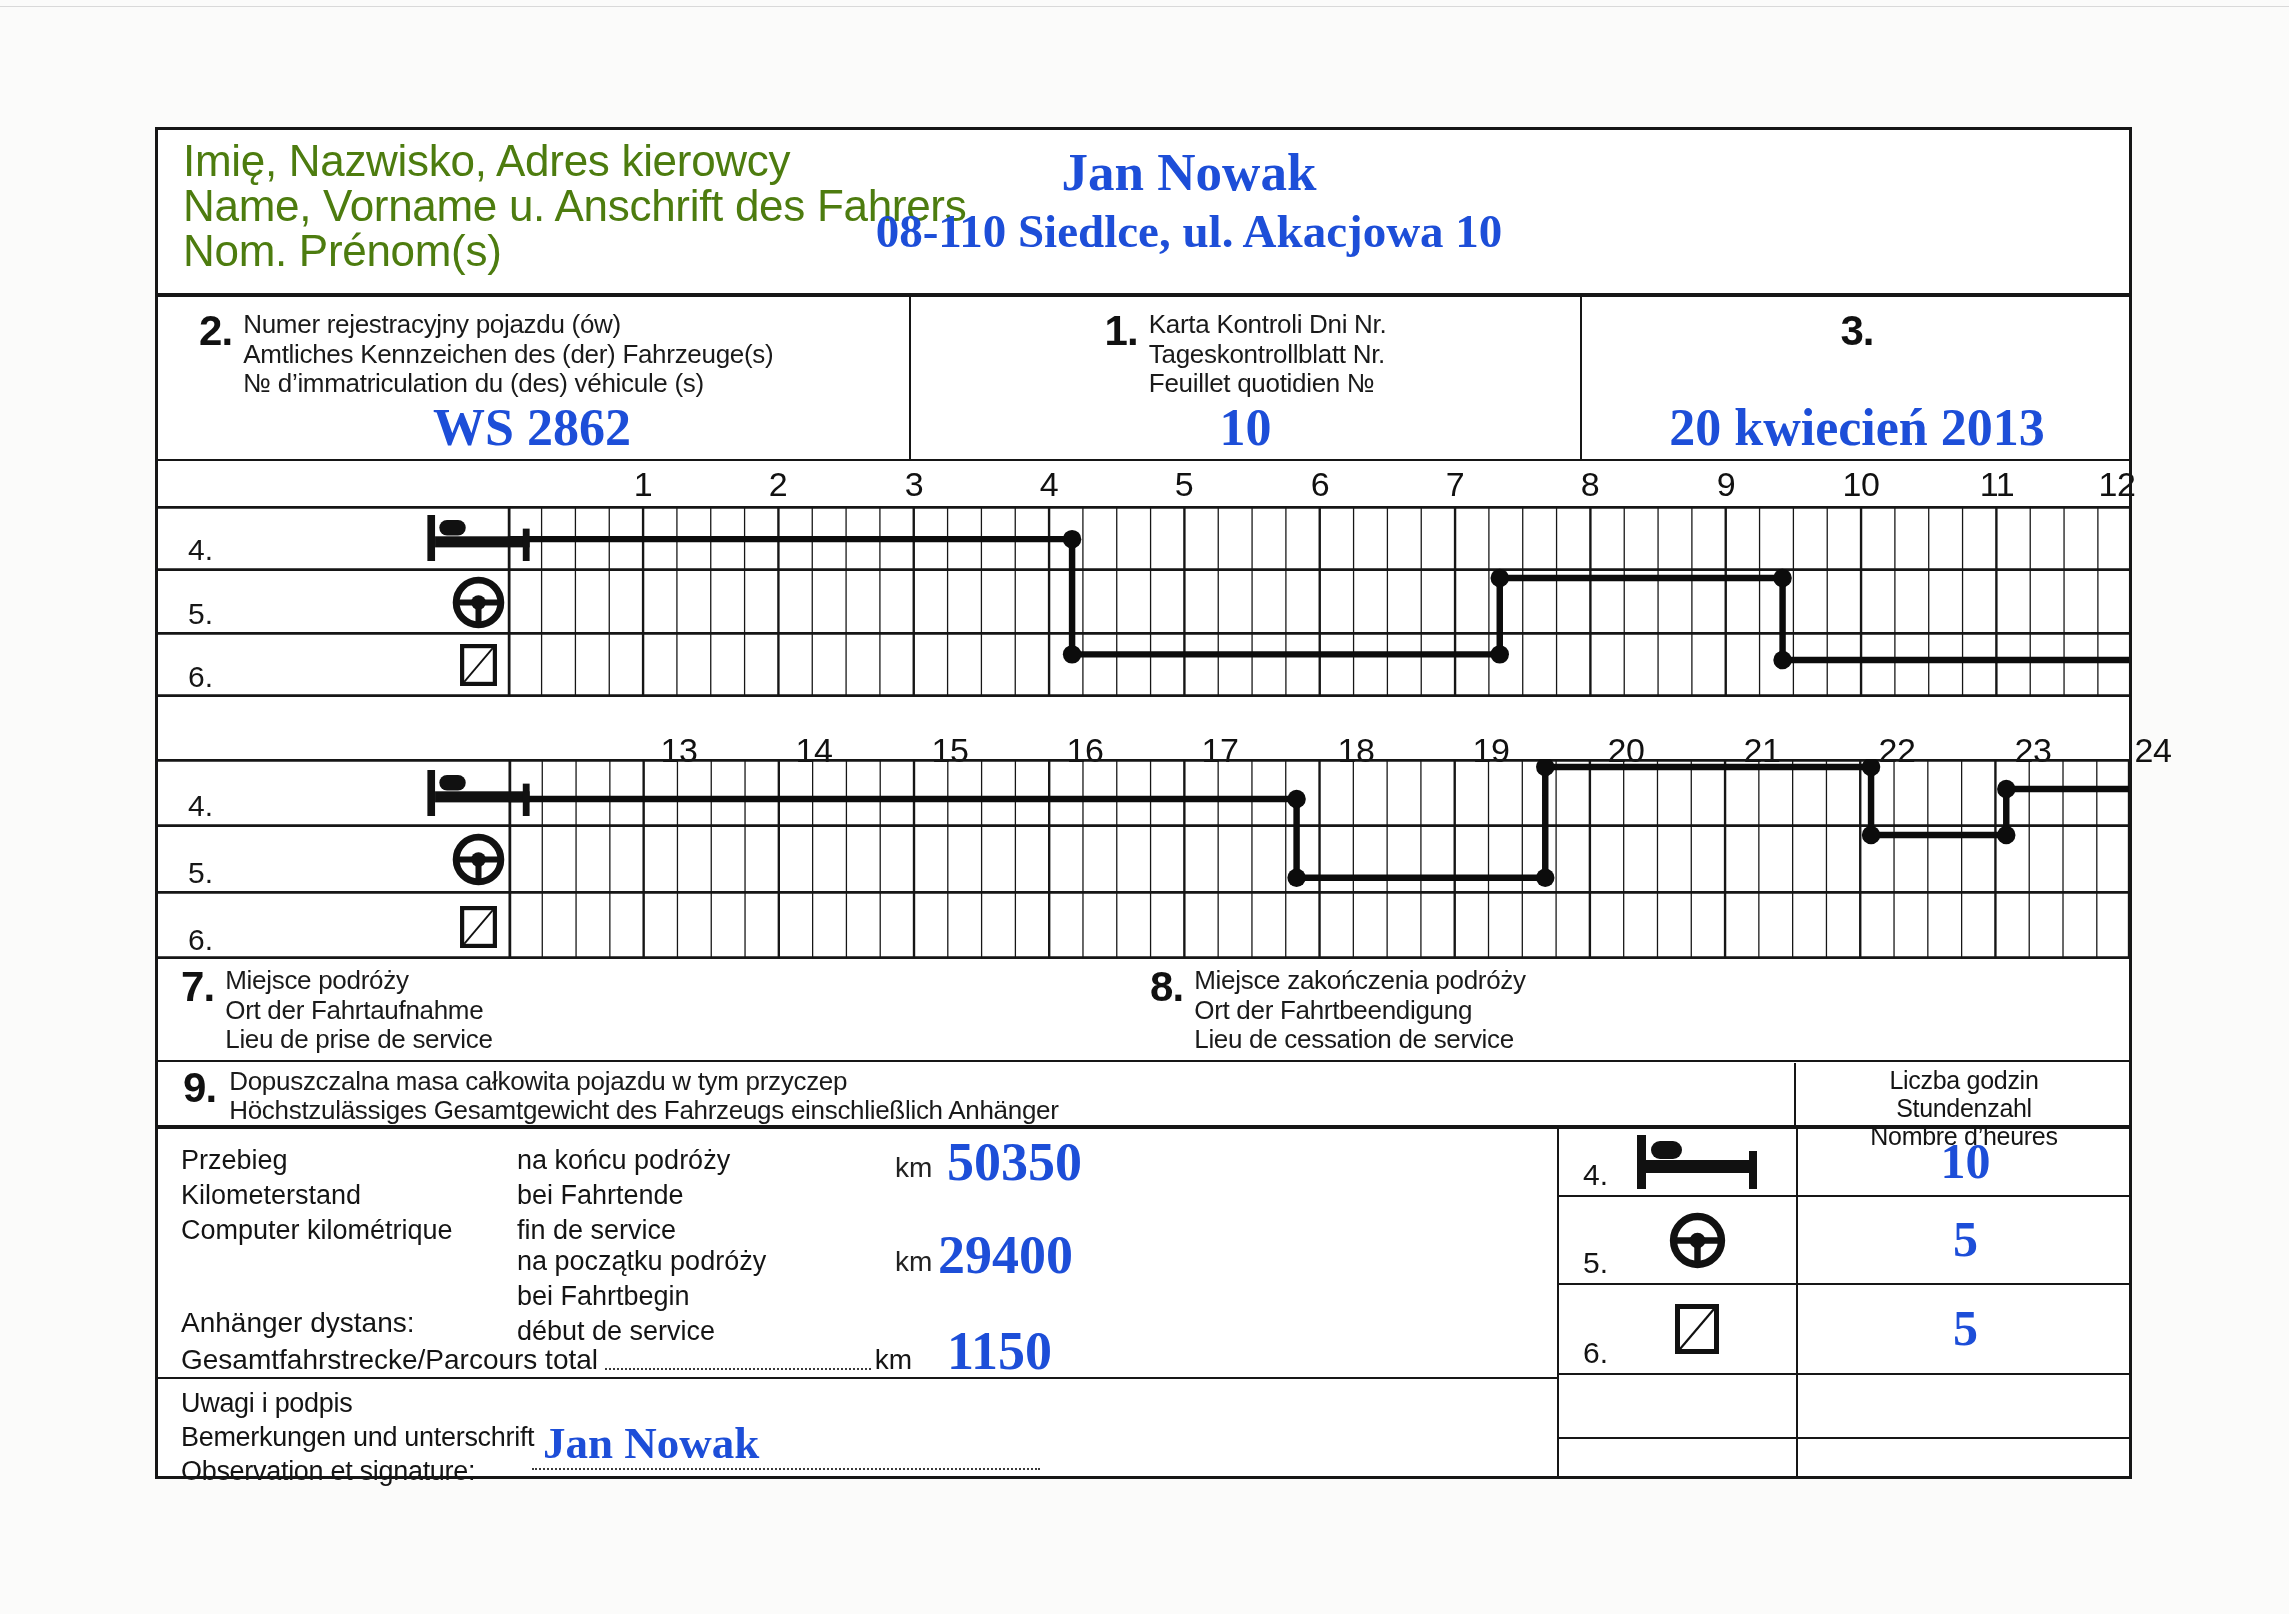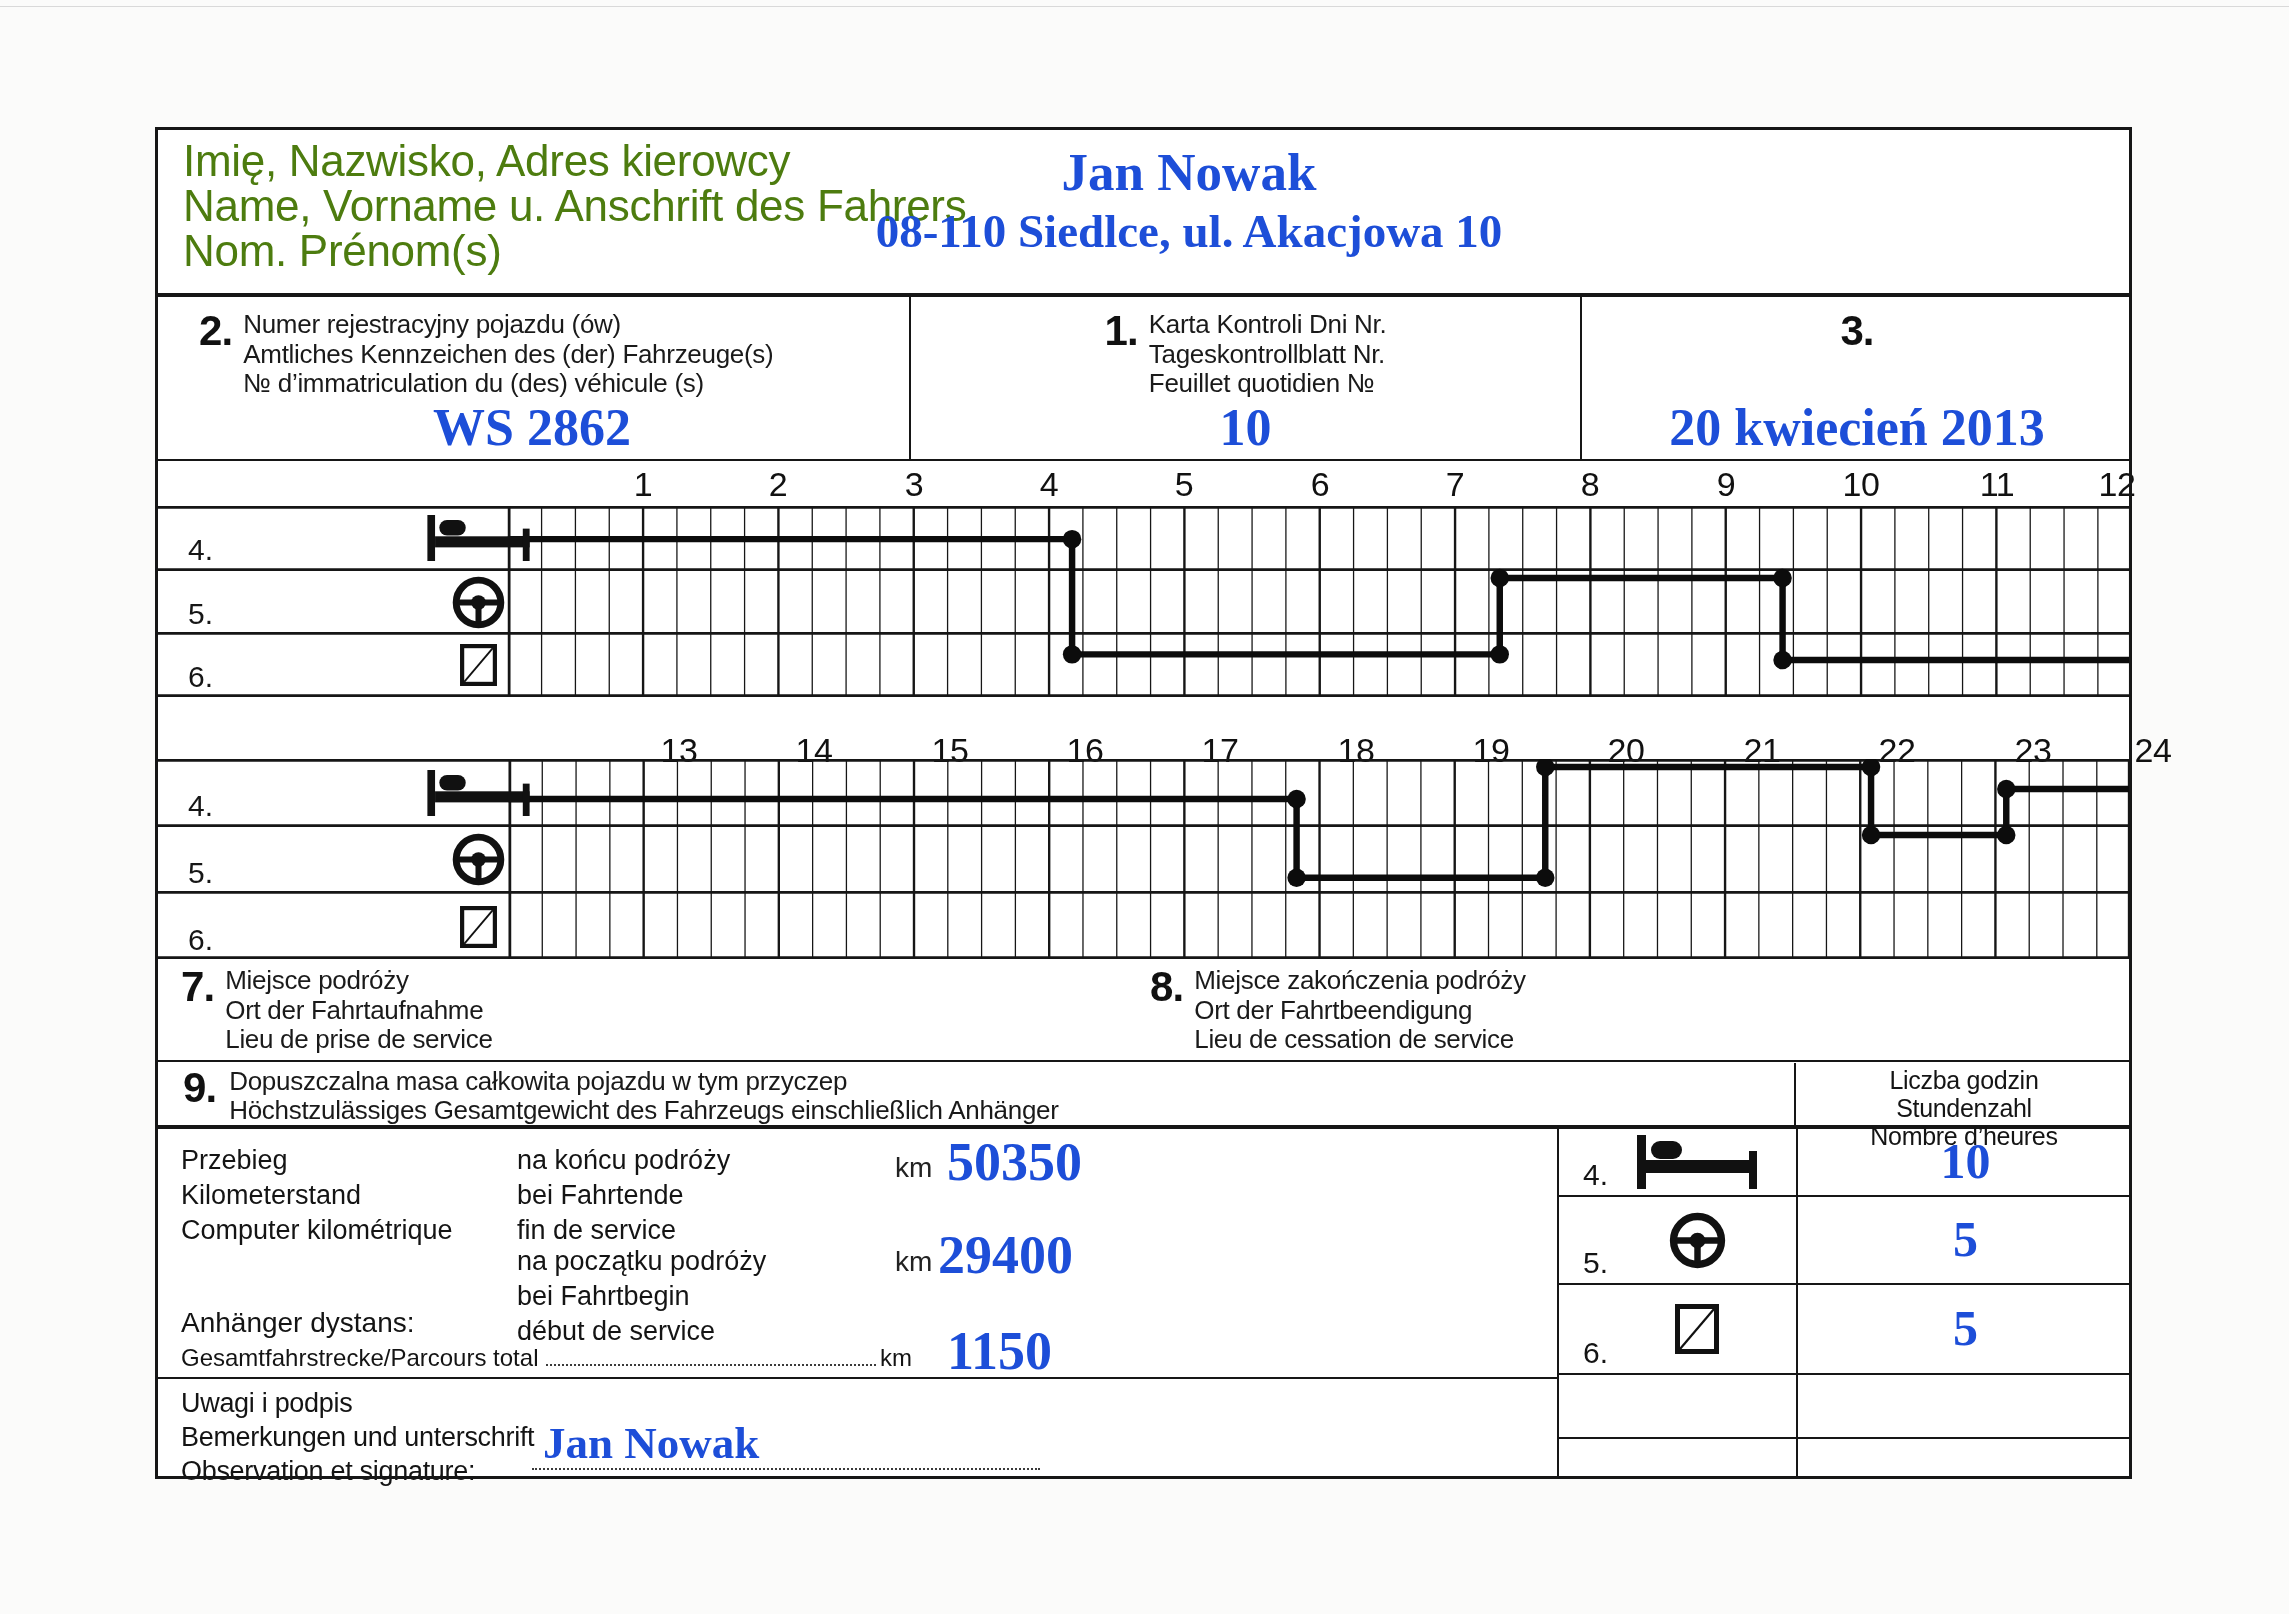--- a/index.html
+++ b/index.html
@@ -63,21 +63,21 @@
   .odo .c1{position:absolute;left:26px;top:14.8px;font-size:27px;line-height:35px;}
   .odo .g-end{position:absolute;left:362px;top:14.8px;font-size:27px;line-height:35px;}
   .odo .g-start{position:absolute;left:362px;top:116px;font-size:27px;line-height:35px;}
   .odo .unit{position:absolute;font-size:28px;color:#222;}
   .odo .u-end{left:740px;top:24px;}
   .odo .u-start{left:740px;top:118px;}
   .odo .km-val{position:absolute;font-size:54px;line-height:55px;}
   .odo .v-end{left:792px;top:7.4px;}
   .odo .v-start{left:783px;top:100px;}
   .odo .tot1{position:absolute;left:26px;top:179px;font-size:28px;}
-  .odo .tot2{position:absolute;left:26px;top:216px;width:731px;display:flex;align-items:flex-end;font-size:24px;justify-content:center;}
+  .odo .tot2{position:absolute;left:26px;top:216px;width:731px;display:flex;align-items:flex-end;font-size:28px;justify-content:center;}
   .odo .leader{flex:1;border-bottom:2.8px dotted #3a3a3a;margin:0 3.7px 6.5px 7.4px;height:0.9px;}
   .odo .v-tot{left:792px;top:196px;}
   
   .uwagi{left:0;top:1252px;width:1462px;height:100px;box-sizing:border-box;}
   .uwagi .lines{position:absolute;left:26px;top:7.4px;font-size:27px;line-height:34px;letter-spacing:-0.3px;}
   .uwagi .sig{position:absolute;left:388px;top:41px;font-size:45px;line-height:46px;}
   .uwagi .sig-line{position:absolute;left:377px;top:89px;width:508px;border-bottom:2.8px dotted #3a3a3a;}
   
   .sum{left:1402px;top:1001px;width:575px;height:351px;border-left:2.8px solid #161616;box-sizing:border-box;}
   .sum-row{position:absolute;left:0;width:100%;box-sizing:border-box;border-bottom:2.8px solid #161616;}

